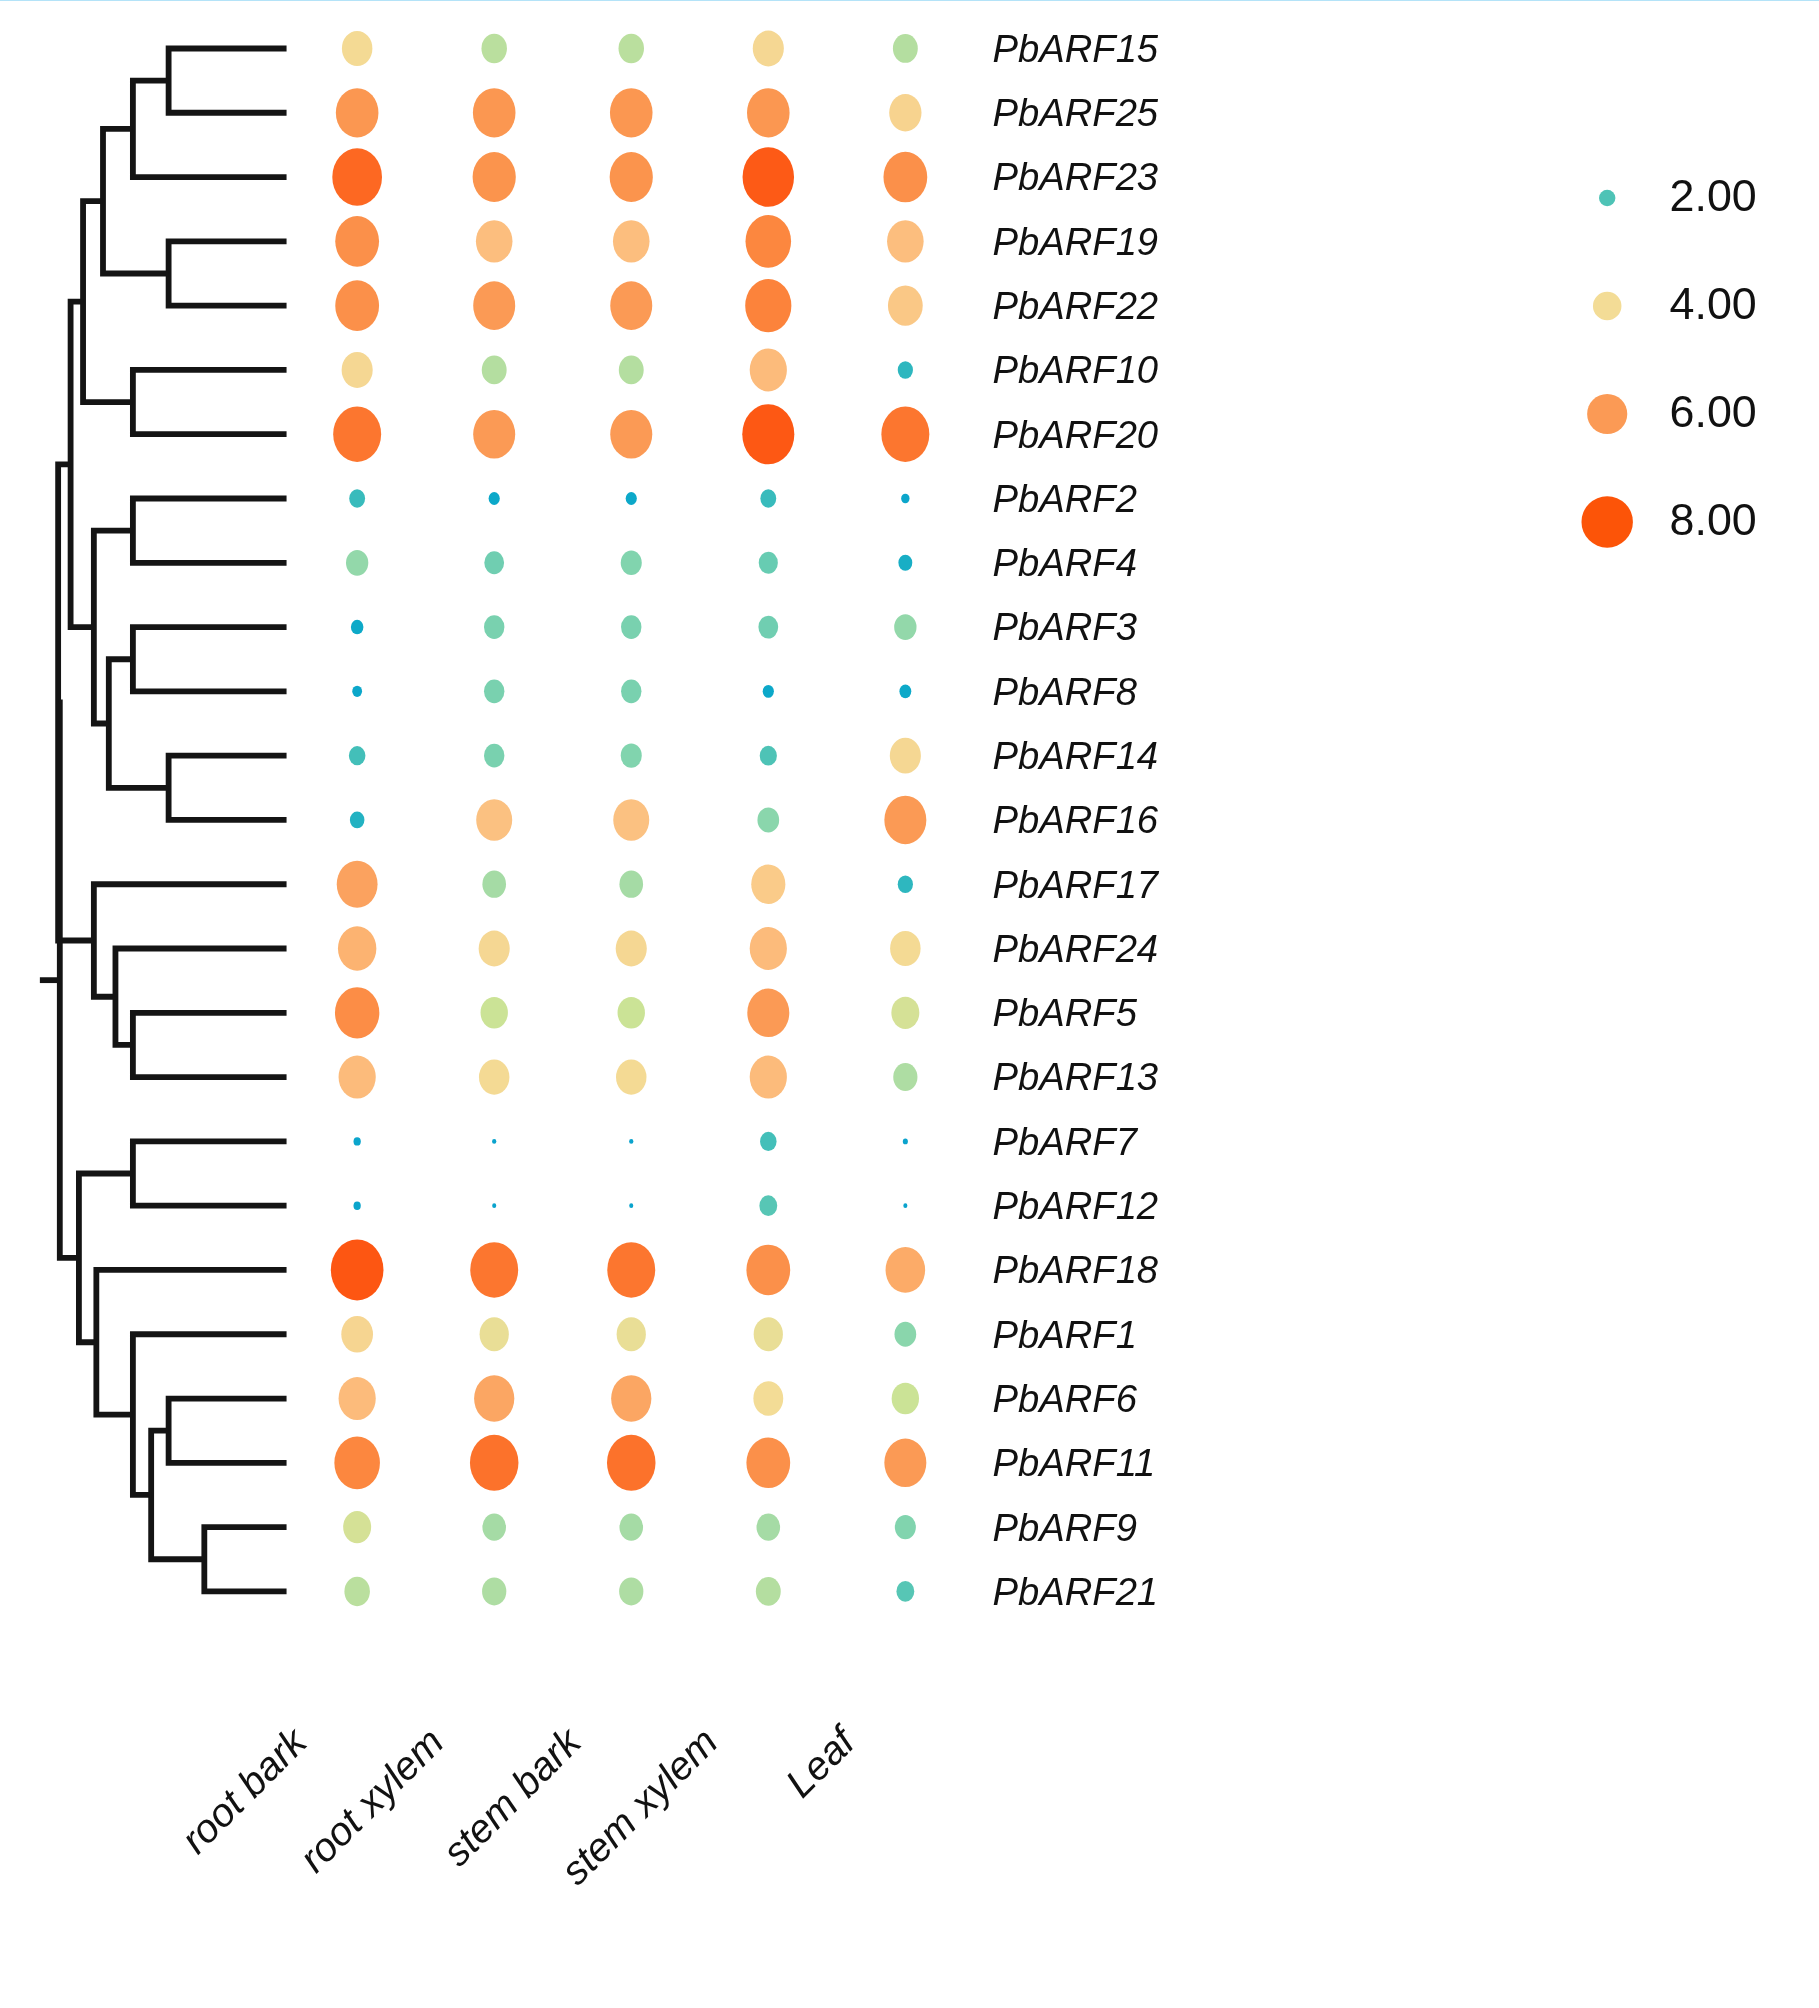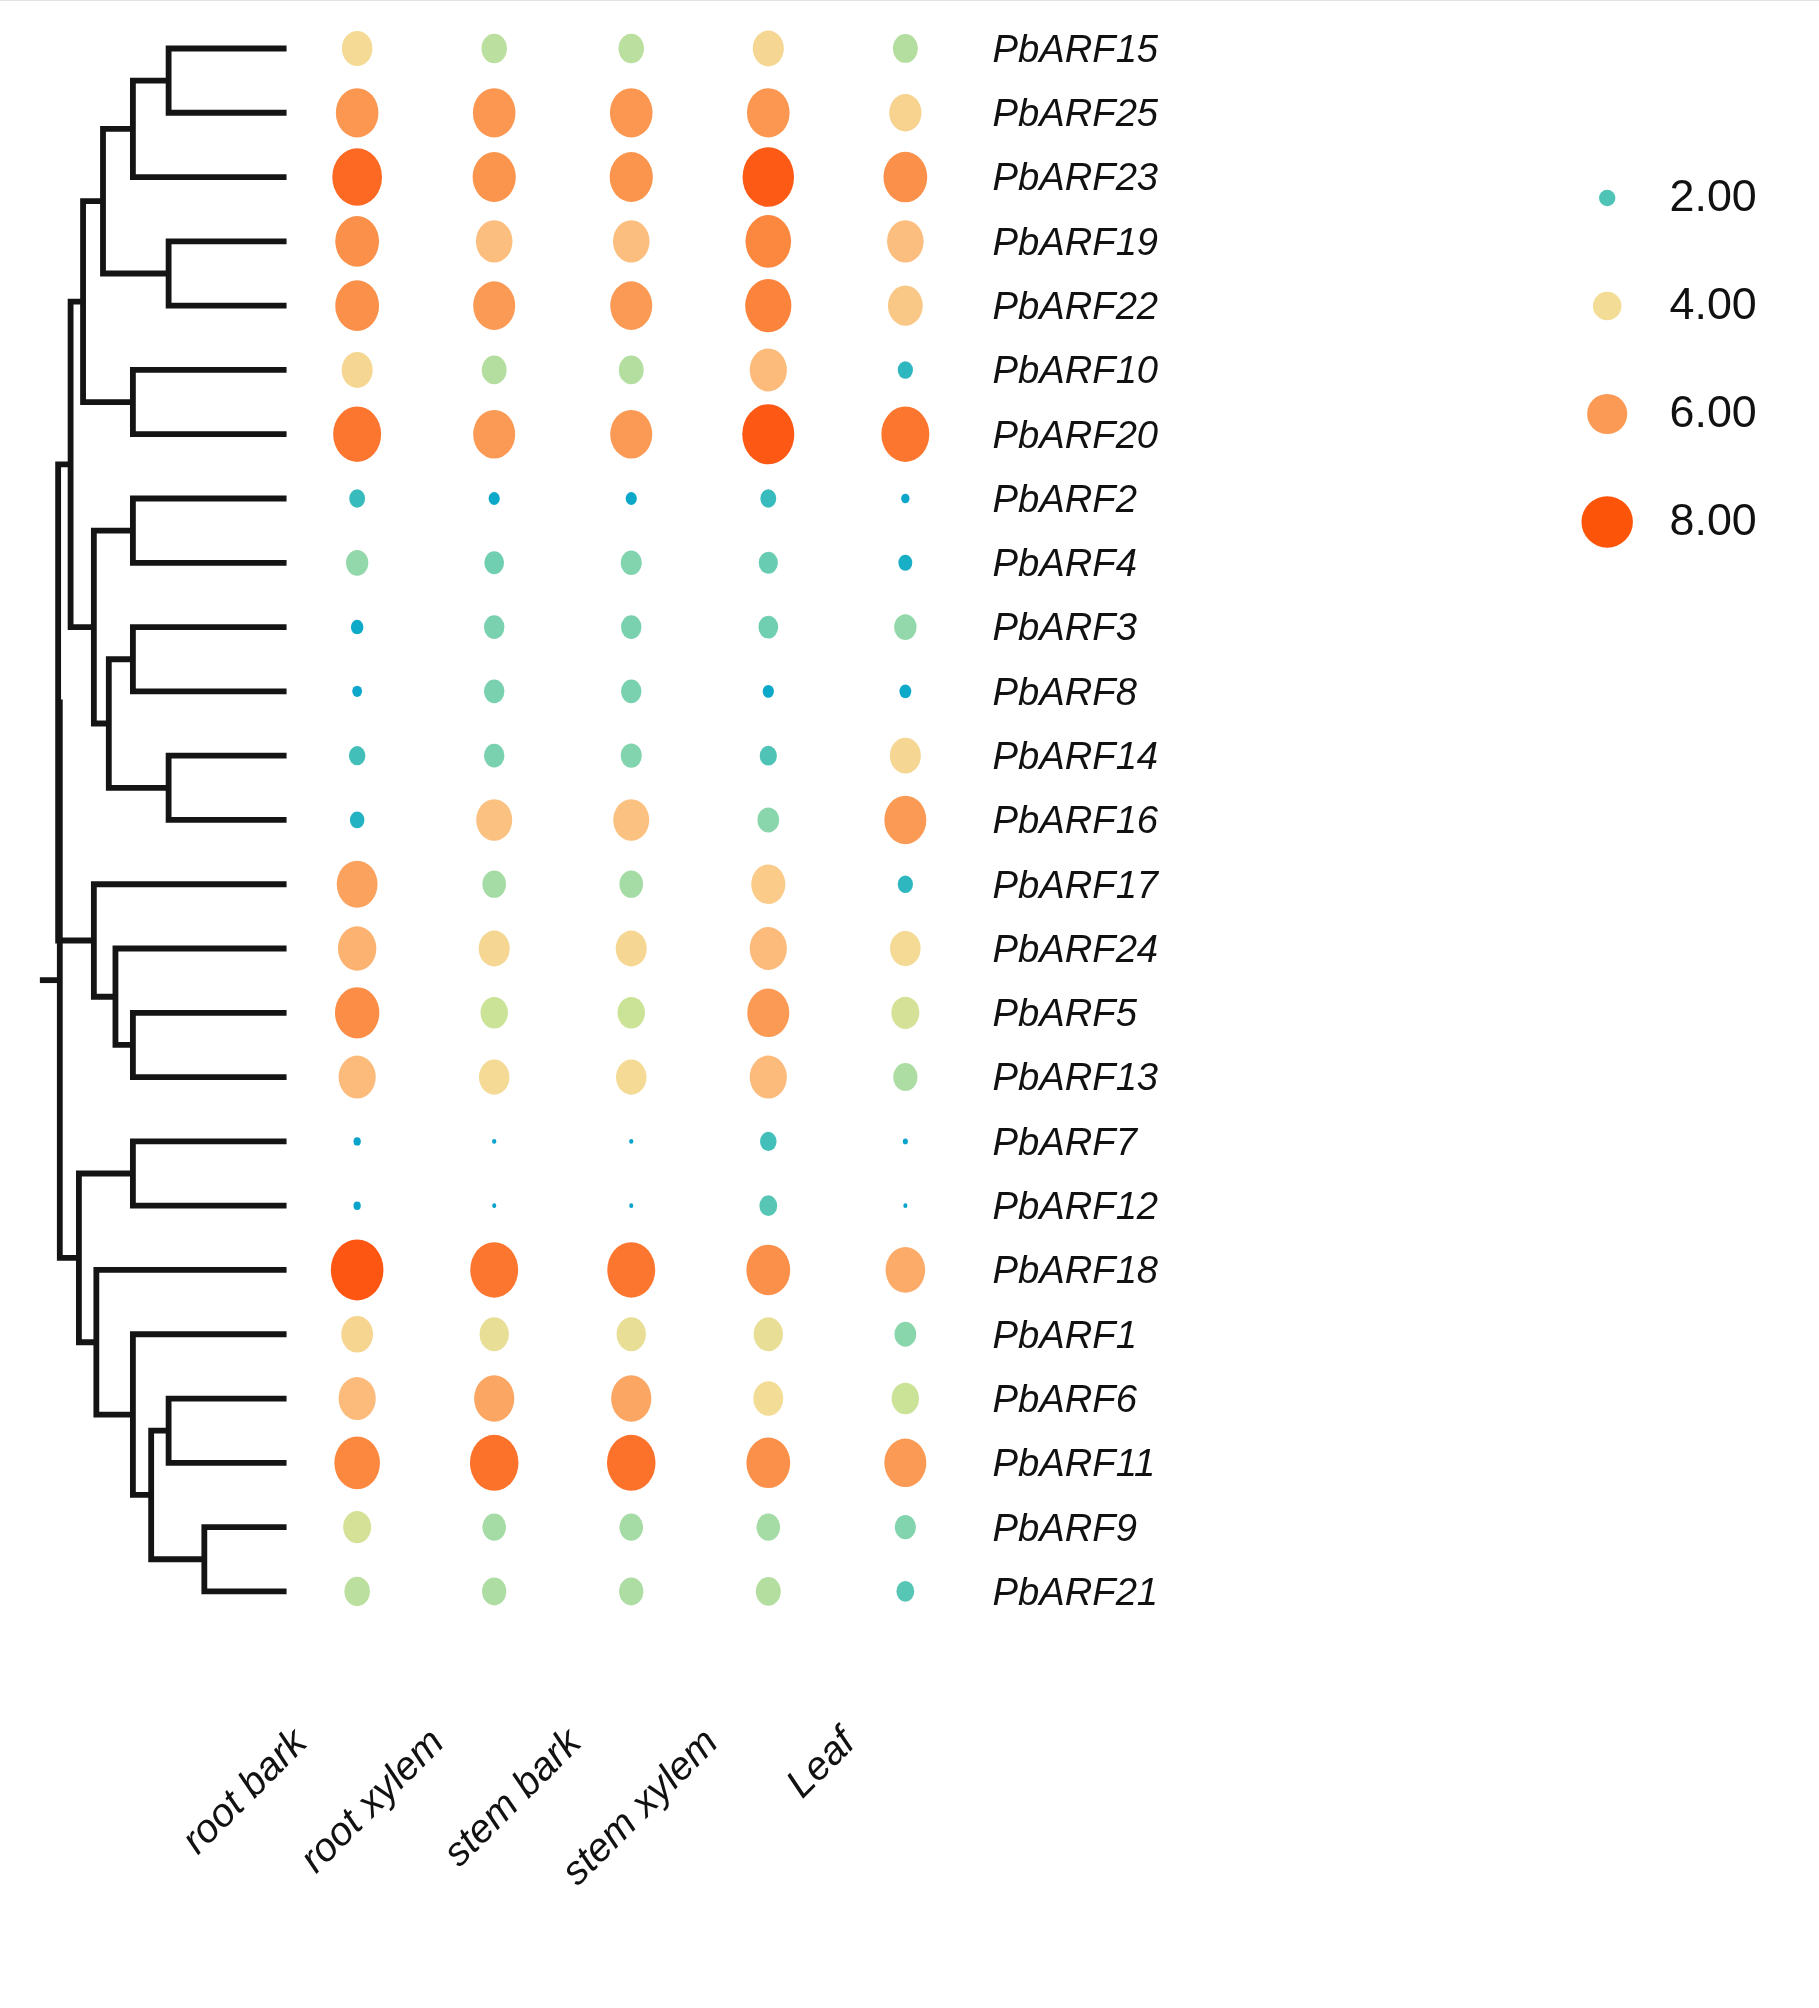--- a/index.html
+++ b/index.html
@@ -1,17 +1,17 @@
 <!DOCTYPE html>
 <html style="font-size:13.3px"><head>
 <meta charset="utf-8">
 <style>
   html,body{margin:0;padding:0;background:#ffffff;}
   body{width:1819px;height:2009px;font-family:"Liberation Sans",sans-serif;overflow:hidden;}
-  #stage{position:relative;width:1819px;height:2009px;background:#a3a3a3;}
+  #stage{position:relative;width:1819px;height:2009px;background:#0ea5e9;}
   svg{display:block;}
   .gene-label{
     font-family:"Liberation Sans",sans-serif;
     font-style:italic;
     font-size:46px;
     fill:#111111;
     dominant-baseline:middle;
   }
   .col-label{
     font-family:"Liberation Sans",sans-serif;

